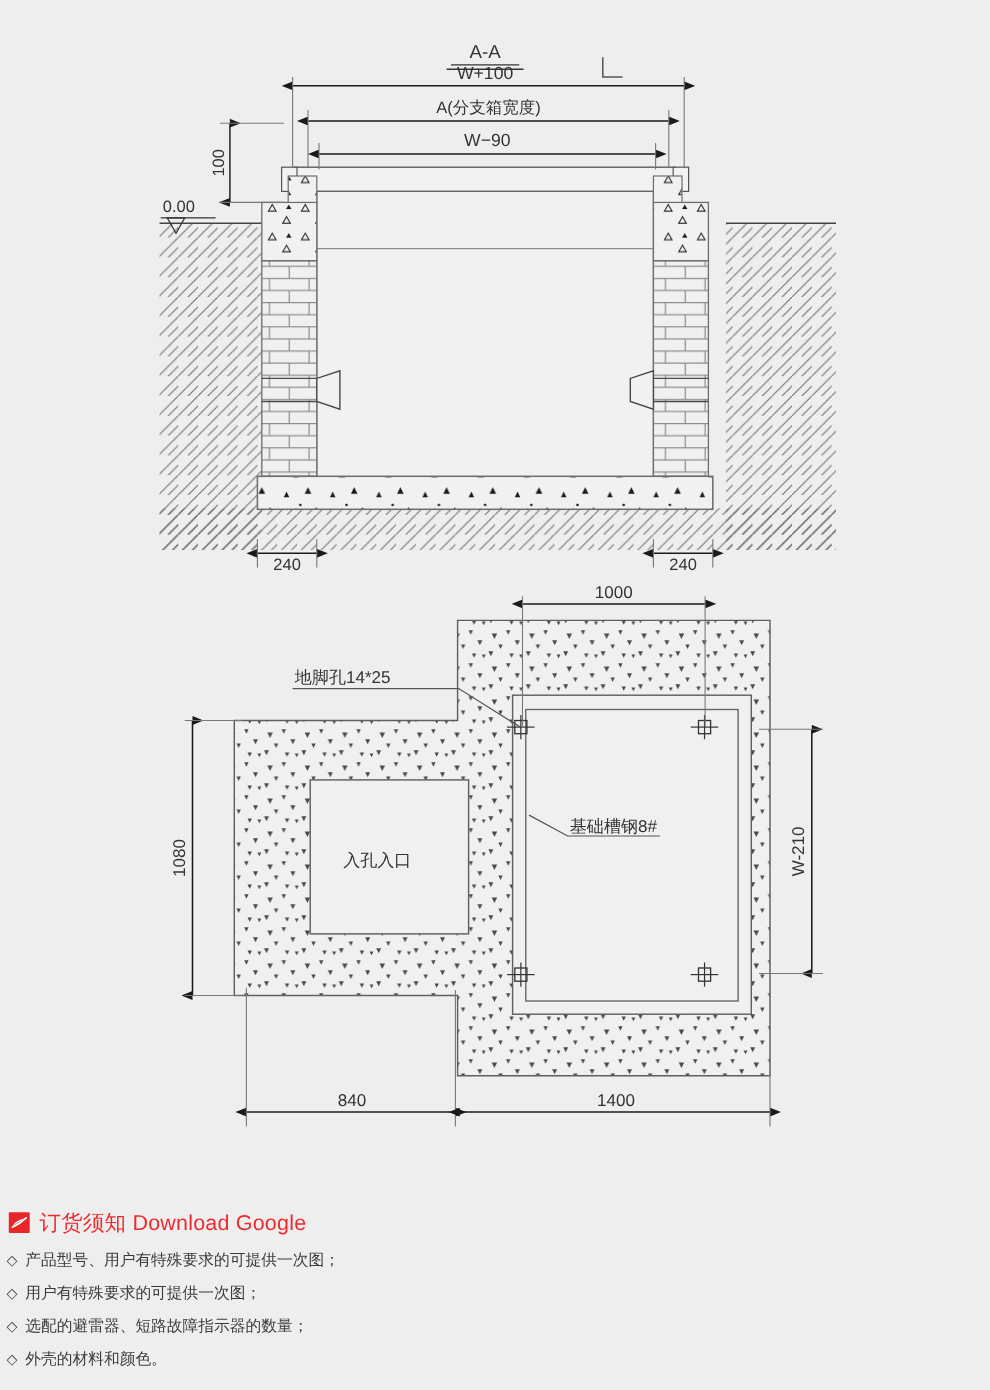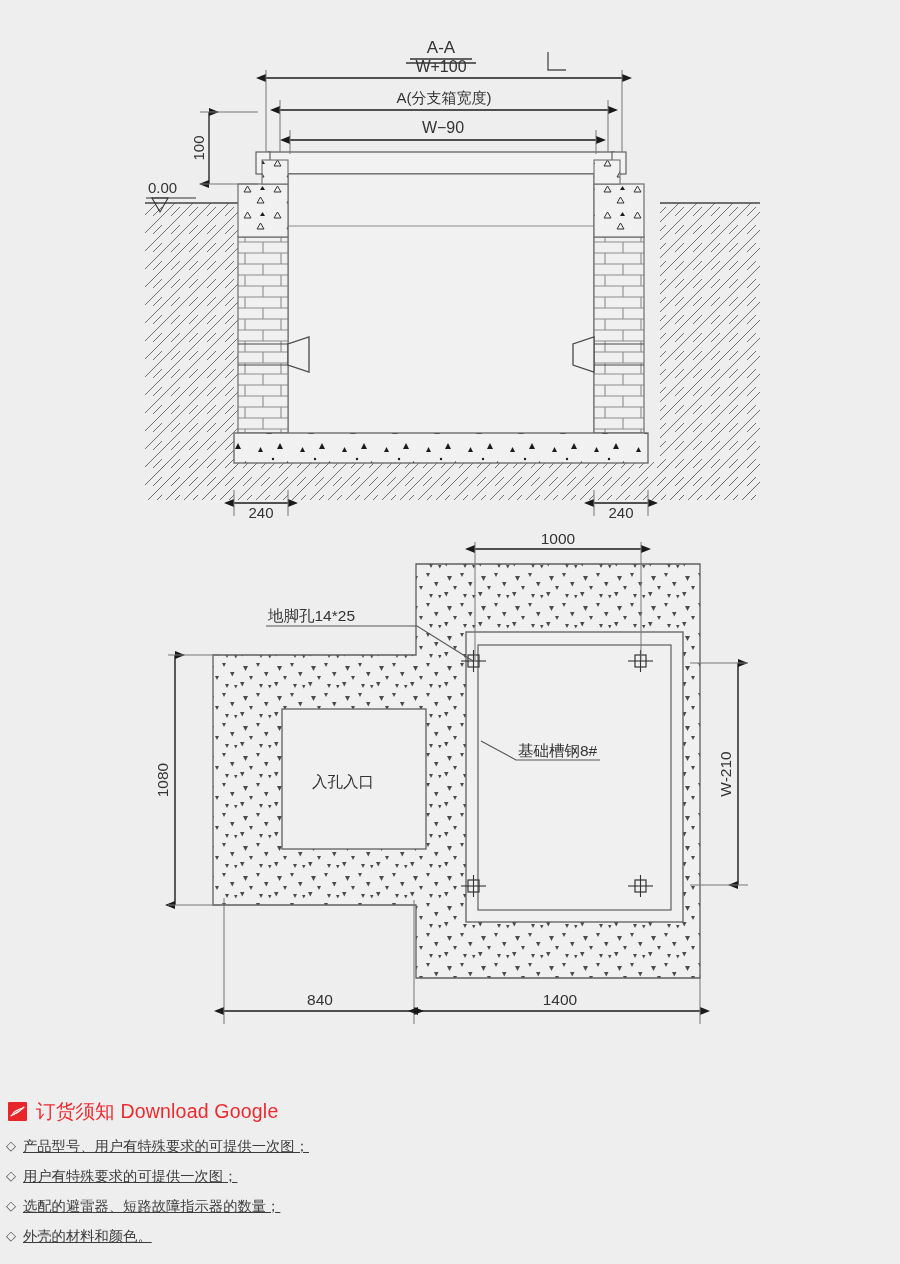--- a/index.html
+++ b/index.html
@@ -65,21 +65,21 @@
     color: #3b3b3b;
     line-height: 1.0;
     padding: 0 0 15px 0;
   }
   .diamond-bullet {
     flex: 0 0 auto;
     font-size: 13px;
     color: #4a4a4a;
     line-height: 1.05;
   }
-  .note-text { line-height: 1.05; text-decoration: underline; }
+  .note-text { line-height: 1.05; }
   text { font-family: "Liberation Sans", "DejaVu Sans", sans-serif; fill: #333; }
 </style>
 </head>
 <body>
 
 <div id="drawing-area">
 <svg width="900" height="1080" viewBox="0 0 900 1080" xmlns="http://www.w3.org/2000/svg">
   <defs>
     <marker id="arrL" markerWidth="11" markerHeight="8" refX="10" refY="4" orient="auto" markerUnits="userSpaceOnUse">
       <path d="M10,0 L10,8 L0,4 z" fill="#1a1a1a"></path>

